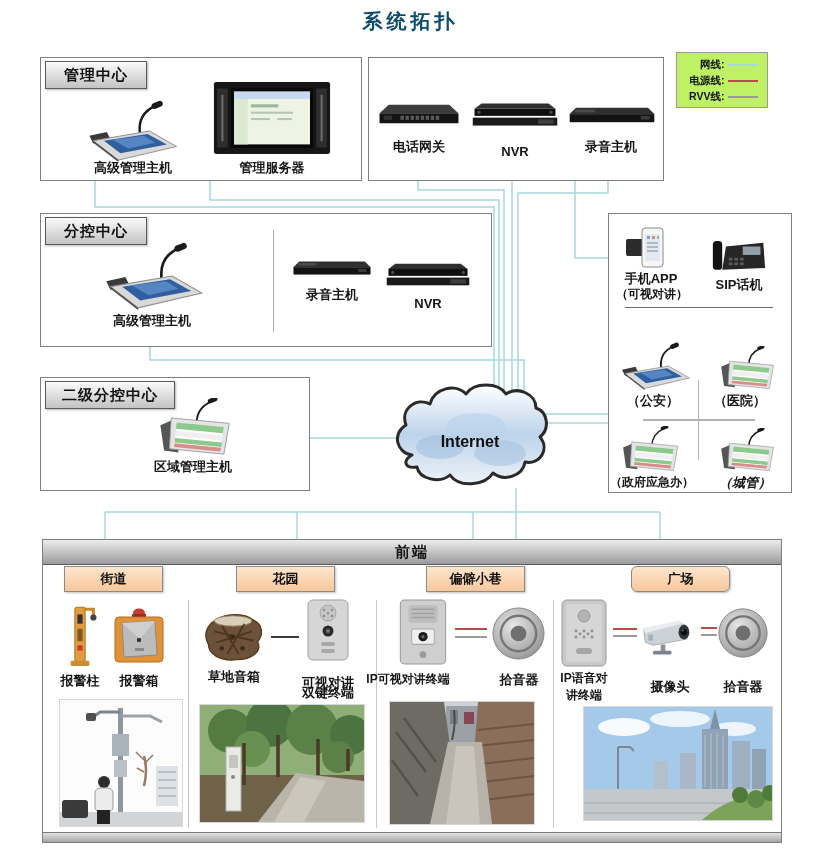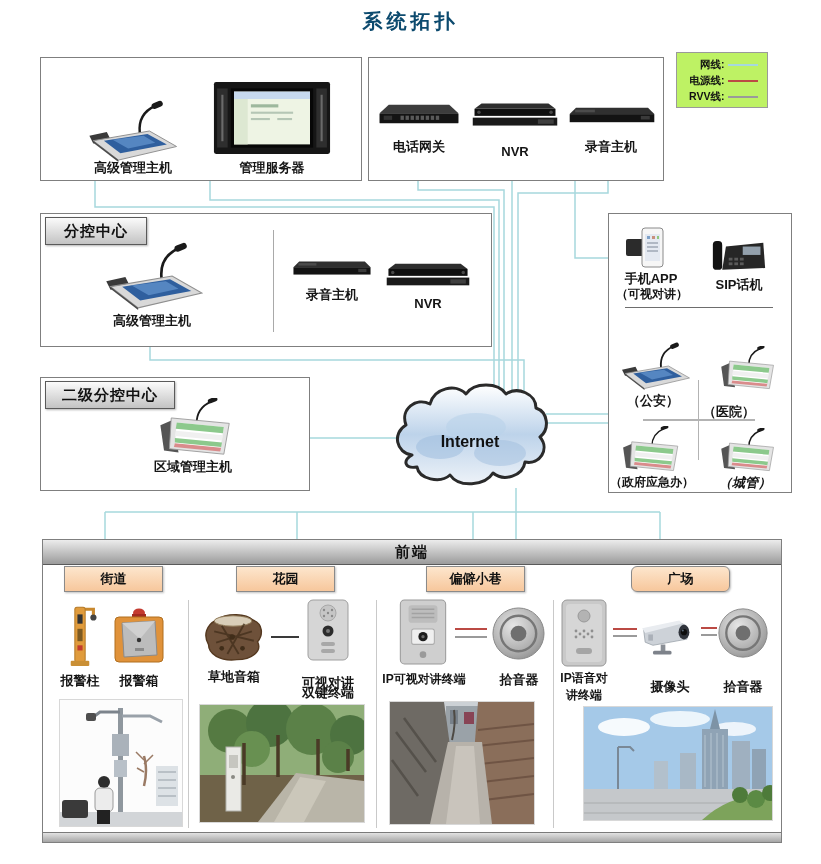--- a/index.html
+++ b/index.html
@@ -261,20 +261,21 @@
       <span class="lg-lab">电源线:</span>
       <span class="lg-line lg-pow"></span>
     </div>
     <div class="lg-row">
       <span class="lg-lab">RVV线:</span>
       <span class="lg-line lg-rvv"></span>
     </div>
   </div>
 
   <div class="frame" style="left:40px;top:57px;width:320px;height:122px;">
+    <div class="tab" style="width:100px;">管理中心</div>
     <svg class="dev" style="left:42px;top:42px;" width="98" height="62">
         <use href="#sy-console-blue"></use>
       </svg>
     <div class="lbl" style="left:18px;top:101px;width:148px;">高级管理主机</div>
     <svg class="dev" style="left:172px;top:22px;" width="118" height="76">
         <use href="#sy-server"></use>
       </svg>
     <div class="lbl" style="left:172px;top:101px;width:118px;">管理服务器</div>
   </div>
 
@@ -323,21 +324,21 @@
     <div class="hdiv" style="left:16px;top:93px;width:148px;"></div>
     <div class="vdiv" style="left:89px;top:166px;height:80px;background:#b3b3b3;"></div>
     <div class="hdiv" style="left:34px;top:205px;width:112px;background:#b3b3b3;height:2px;"></div>
     <svg class="dev" style="left:8px;top:128px;" width="76" height="48">
         <use href="#sy-console-blue"></use>
       </svg>
     <div class="lbl" style="left:4px;top:178px;width:80px;">（公安）</div>
     <svg class="dev" style="left:102px;top:132px;" width="70" height="44">
         <use href="#sy-console-color"></use>
       </svg>
-    <div class="lbl" style="left:84px;top:178px;width:72px;margin-top:11px;">（医院）</div>
+    <div class="lbl" style="left:95px;top:178px;width:72px;">（医院）</div>
     <svg class="dev" style="left:4px;top:212px;" width="72" height="46">
         <use href="#sy-console-color"></use>
       </svg>
     <div class="lbl sm" style="left:-5px;top:260px;width:96px;">（政府应急办）</div>
     <svg class="dev" style="left:102px;top:214px;" width="70" height="44">
         <use href="#sy-console-color"></use>
       </svg>
     <div class="lbl" style="left:100px;top:260px;width:72px;font-style:italic;">（城管）</div>
   </div>
 
@@ -421,21 +422,21 @@
       <circle cx="138" cy="52" r="16" fill="#5b8148"></circle>
       <path d="M44,38 V80 M78,30 V72 M118,34 V70 M148,44 V66" stroke="#4a3a26" stroke-width="3.5"></path>
       <rect x="26" y="42" width="15" height="64" fill="#eaeae6" stroke="#b2b2ac"></rect>
       <rect x="29" y="50" width="9" height="13" fill="#c6c6c0"></rect>
       <circle cx="33" cy="72" r="2" fill="#8a8a84"></circle>
     </svg>
 
     <svg class="dev" style="left:351px;top:58px;" width="58" height="68">
         <use href="#sy-panel-b"></use>
       </svg>
-    <div class="lbl sm" style="left:334px;top:131px;width:94px;">IP可视对讲终端</div>
+    <div class="lbl sm" style="left:318px;top:131px;width:94px;">IP可视对讲终端</div>
     <div class="conn c-red" style="left:412px;top:88px;width:32px;"></div>
     <div class="conn c-gray" style="left:412px;top:96px;width:32px;"></div>
     <svg class="dev" style="left:448px;top:66px;" width="55" height="55">
         <use href="#sy-pickup"></use>
       </svg>
     <div class="lbl" style="left:447px;top:131px;width:58px;">拾音器</div>
     <svg class="photo" style="left:346px;top:161px;" width="144" height="122" viewBox="0 0 144 122">
       <rect width="144" height="122" fill="#ccd1d5"></rect>
       <rect x="56" y="4" width="34" height="40" fill="#9aa2a8"></rect>
       <rect x="60" y="8" width="8" height="14" fill="#78818a"></rect>

